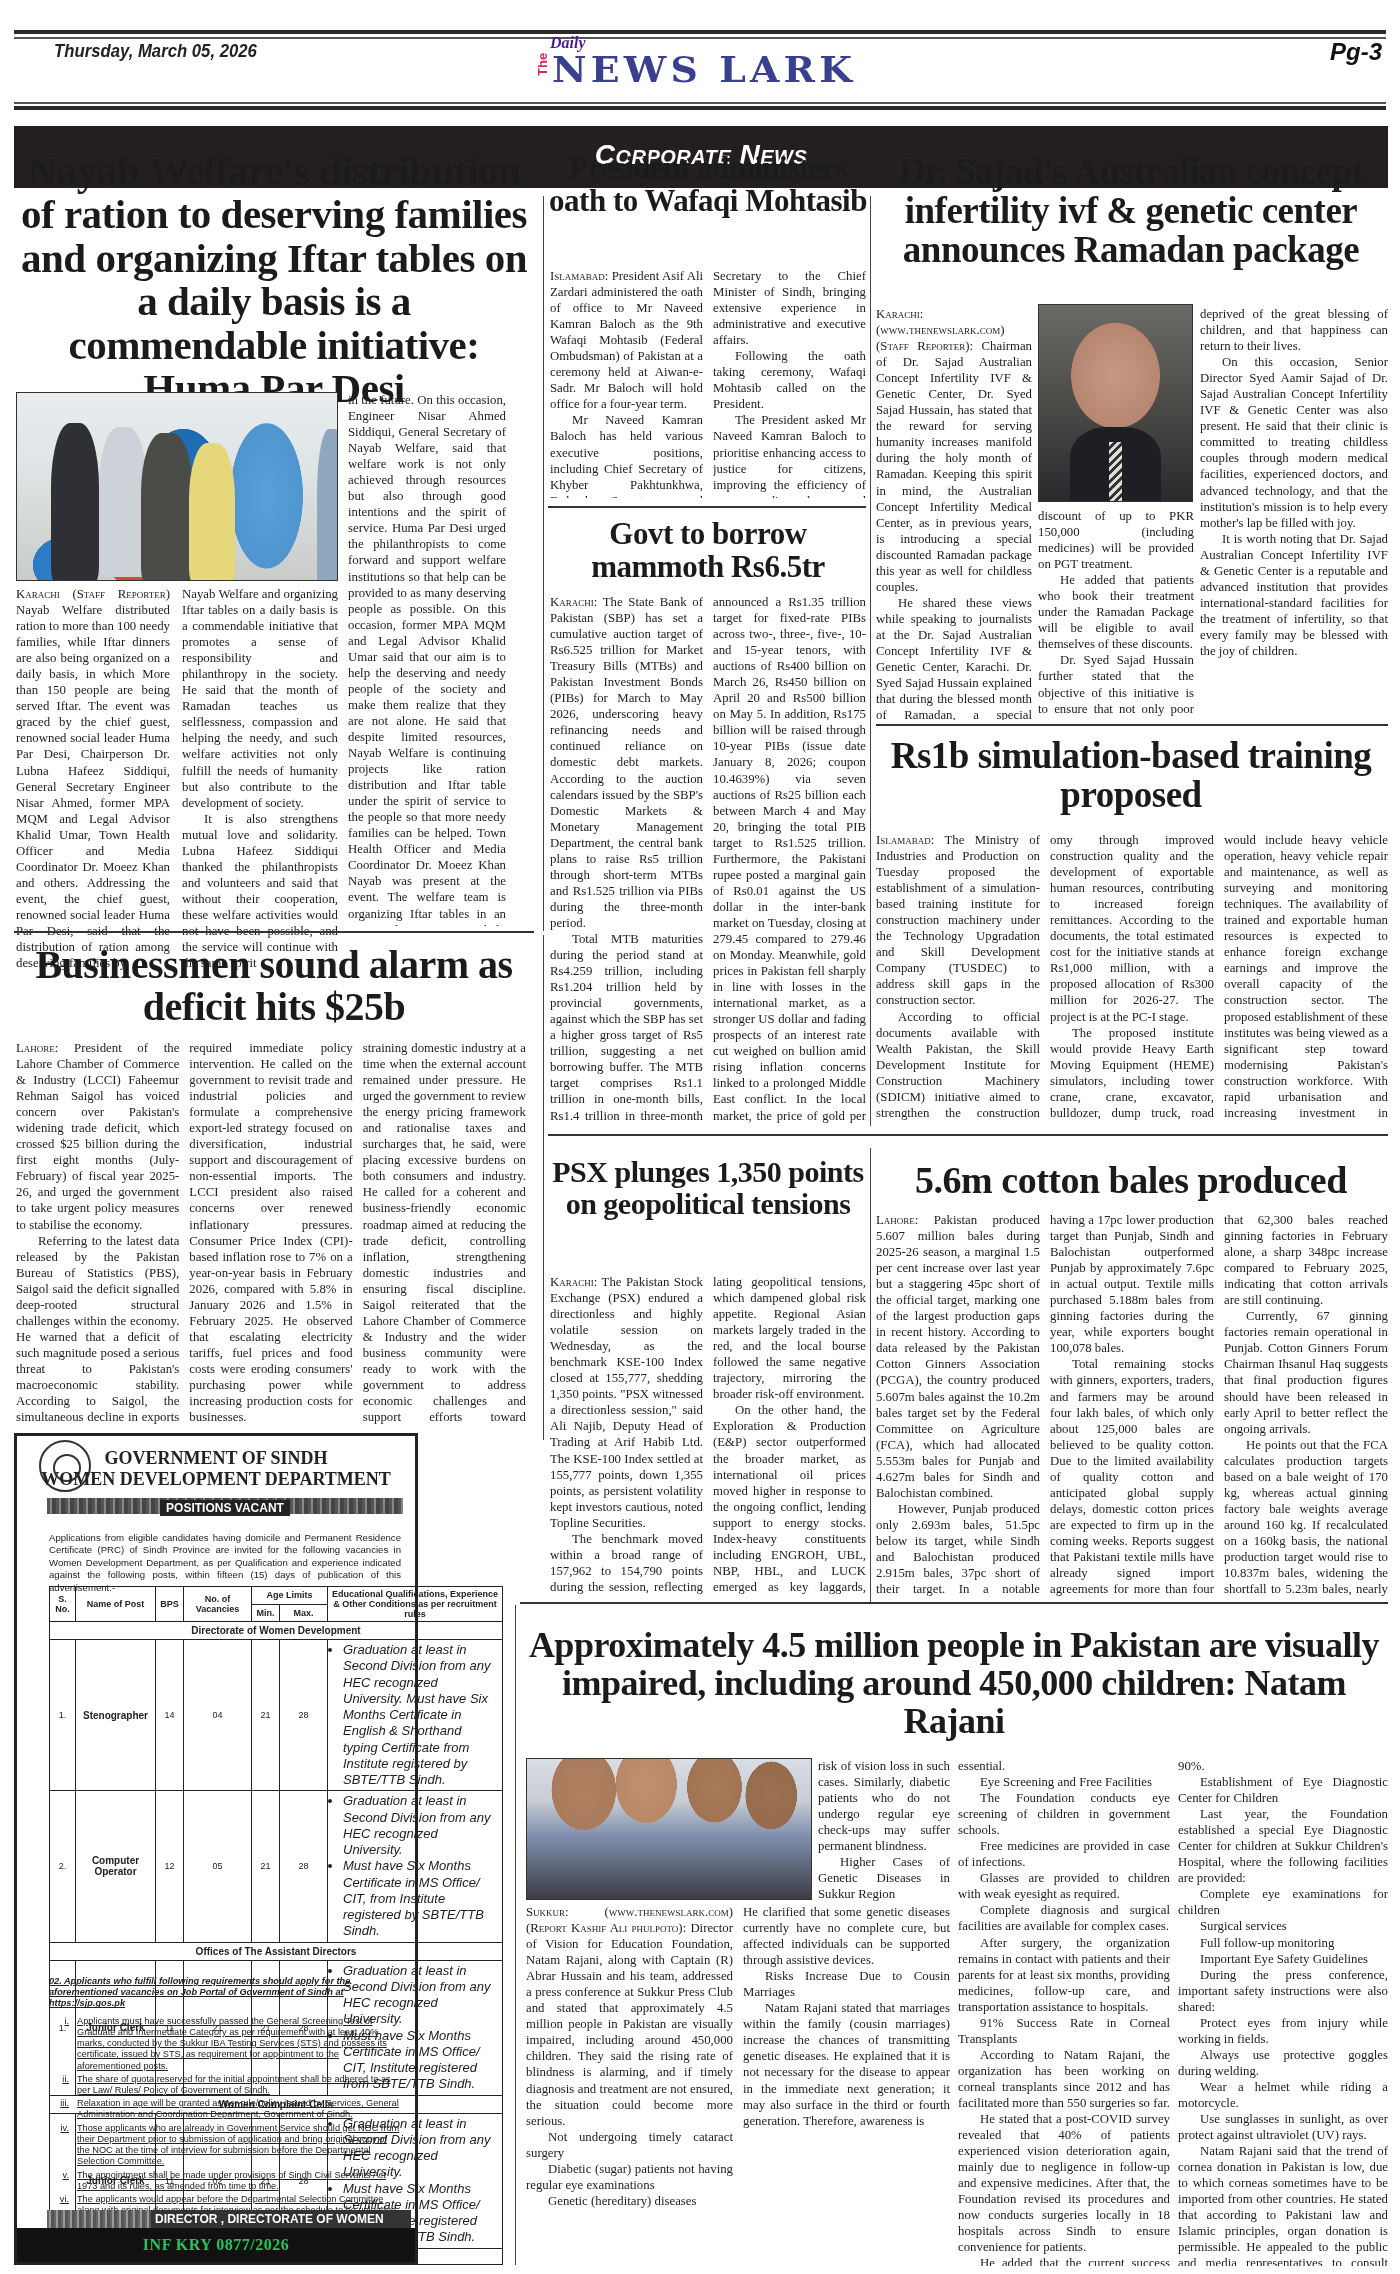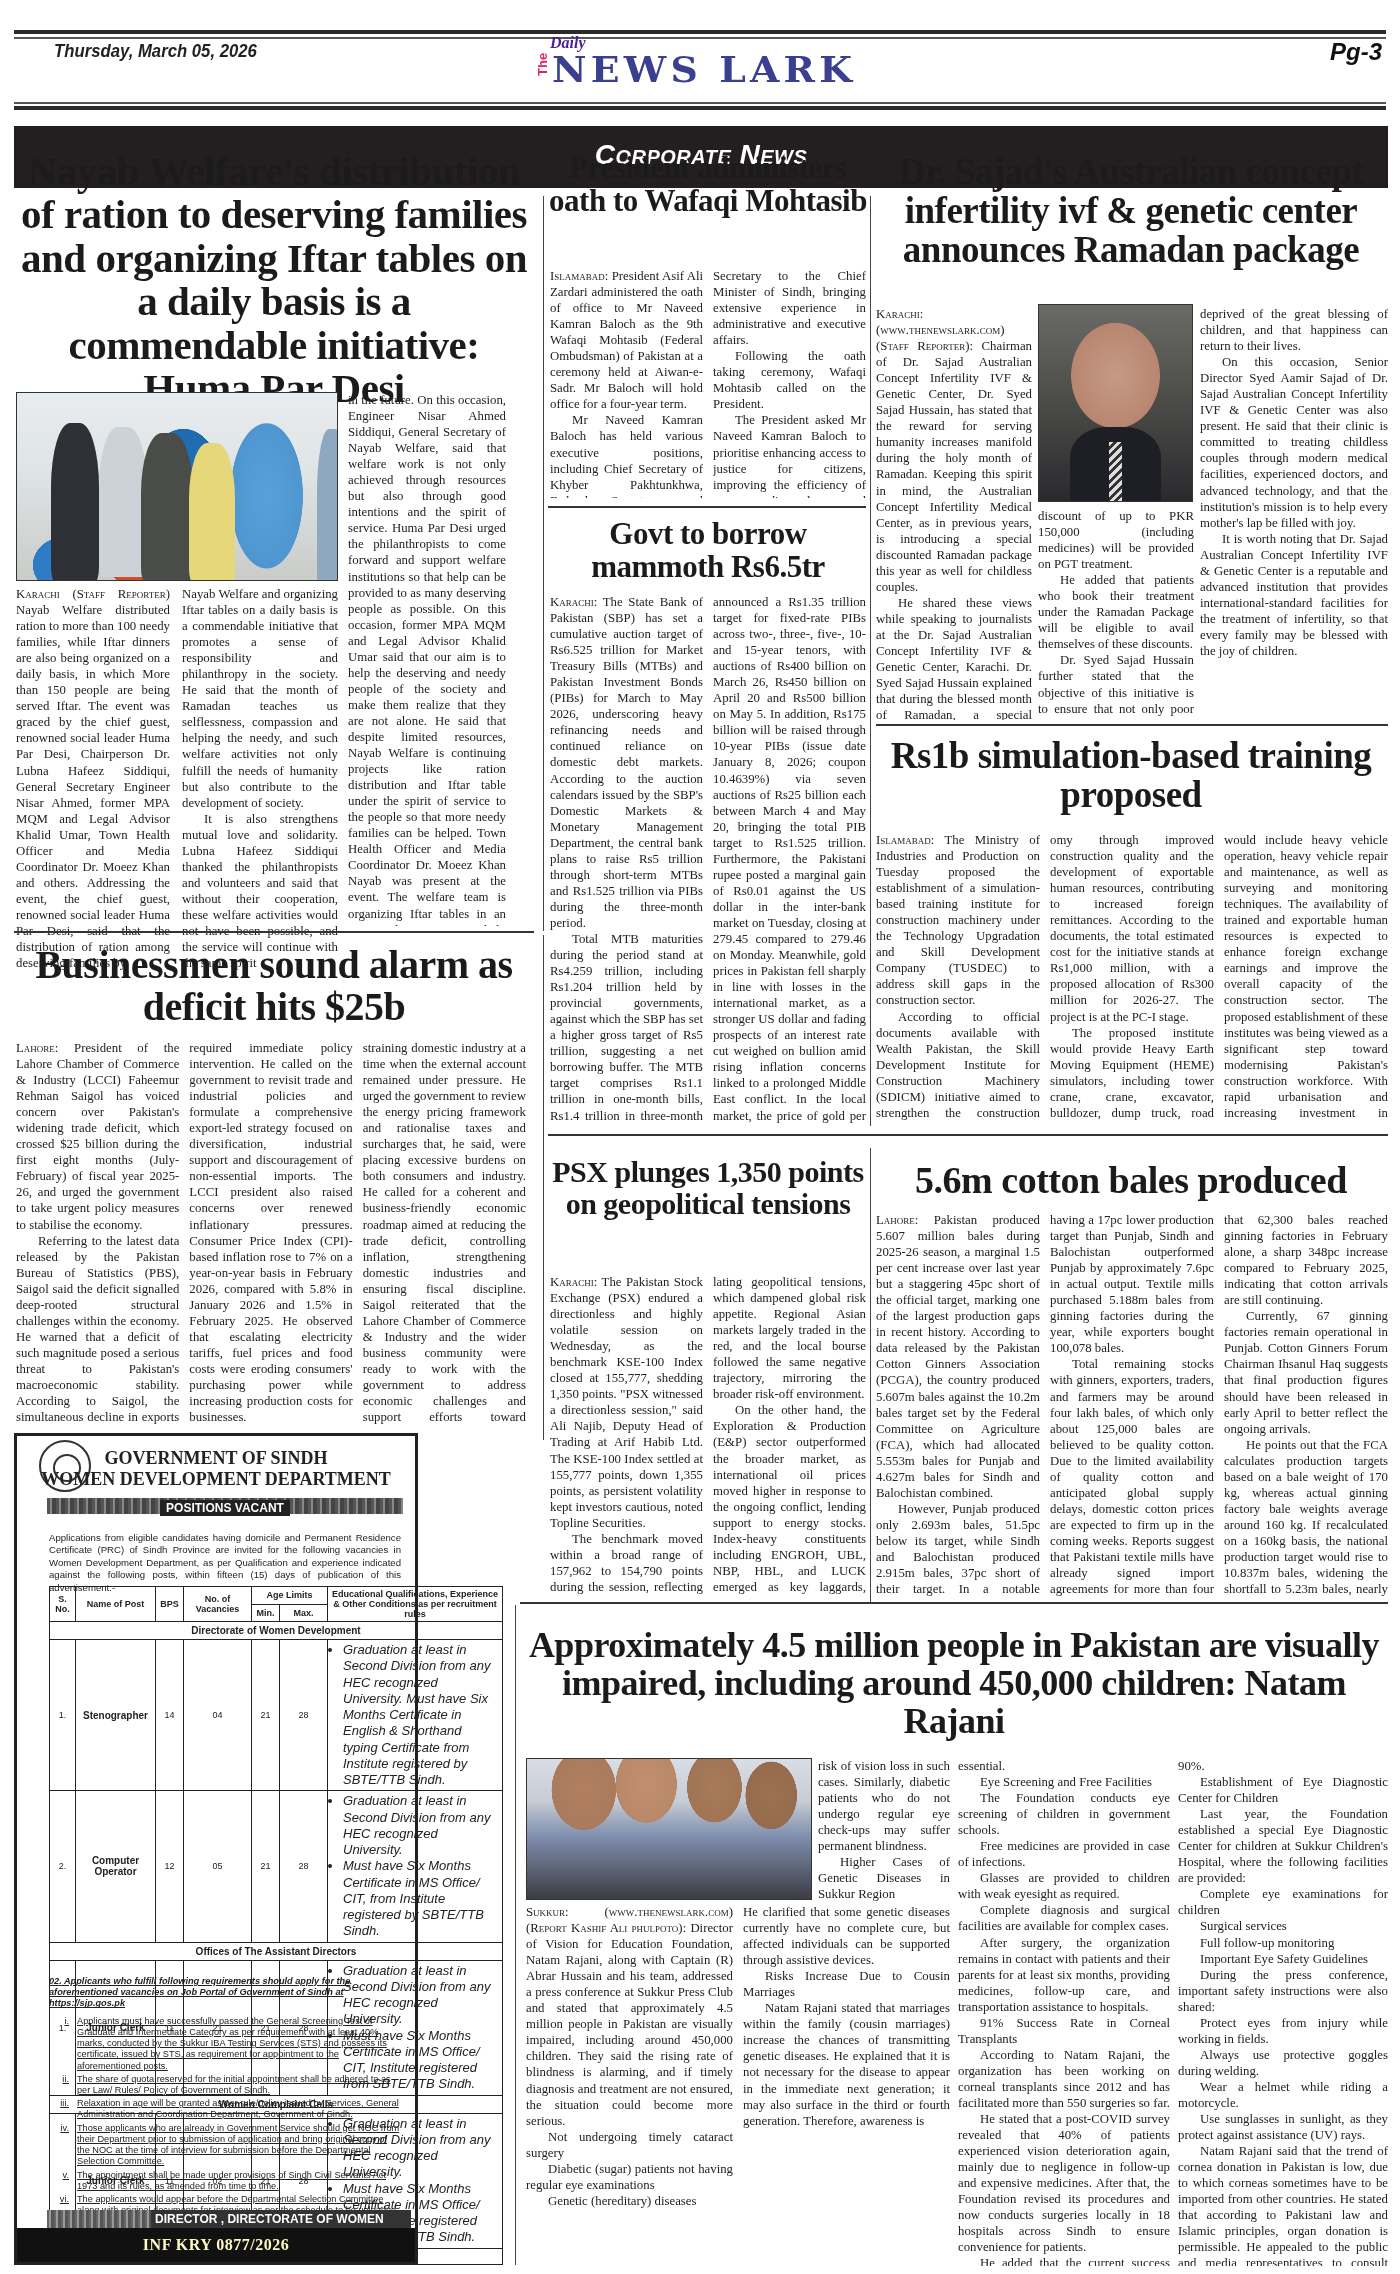--- a/index.html
+++ b/index.html
@@ -66,21 +66,21 @@
   .ad-table td.qual { text-align: left; font-size: 13px; line-height: 1.25; font-style: italic; }
   .ad-table td.qual ul { padding-left: 12px; }
   .ad-table td.sub { font-weight: bold; font-size: 10px; padding: 3px; }
   .ad-notes { position: absolute; left: 32px; right: 14px; top: 540px; font-size: 9.2px; line-height: 1.22; text-decoration: underline; }
   .ad-notes .n02 { font-weight: bold; font-style: italic; margin-bottom: 6px; }
   .ad-notes ol { list-style: none; }
   .ad-notes li { display: flex; margin-bottom: 2px; }
   .ad-notes li .num { width: 28px; flex: none; text-align: right; padding-right: 8px; }
   .ad-sign { position: absolute; left: 30px; right: 4px; top: 774px; height: 18px; background: repeating-linear-gradient(90deg, #666 0 2px, #999 2px 4px, #555 4px 7px); }
   .ad-sign span { position: absolute; left: 104px; background: #333; color: #fff; font-weight: bold; font-size: 12px; line-height: 18px; padding: 0 4px; }
-  .ad-foot { position: absolute; left: 0; right: 0; bottom: 0; height: 34px; background: #111; color: #fef9c3; text-align: center; font-family: "Liberation Serif", serif; font-weight: bold; font-size: 16px; line-height: 34px; letter-spacing: 0.5px; }
+  .ad-foot { position: absolute; left: 0; right: 0; bottom: 0; height: 34px; background: #111; color: #22c55e; text-align: center; font-family: "Liberation Serif", serif; font-weight: bold; font-size: 16px; line-height: 34px; letter-spacing: 0.5px; }
 </style>
 </head>
 <body>
 
 <div class="rule-thick" style="top:30px"></div>
 <div class="rule-thin" style="top:37px"></div>
 <div class="hdr-date">Thursday, March 05, 2026</div>
 <div class="mast">
   <div class="mast-daily">Daily</div>
   <div class="mast-the">The</div>
@@ -283,21 +283,21 @@
     <p>Establishment of Eye Diagnostic Center for Children</p>
     <p>Last year, the Foundation established a special Eye Diagnostic Center for children at Sukkur Children's Hospital, where the following facilities are provided:</p>
     <p>Complete eye examinations for children</p>
     <p>Surgical services</p>
     <p>Full follow-up monitoring</p>
     <p>Important Eye Safety Guidelines</p>
     <p>During the press conference, important safety instructions were also shared:</p>
     <p>Protect eyes from injury while working in fields.</p>
     <p>Always use protective goggles during welding.</p>
     <p>Wear a helmet while riding a motorcycle.</p>
-    <p>Use sunglasses in sunlight, as they protect against assistance (UV) rays.</p>
+    <p>Use sunglasses in sunlight, as over protect against ultraviolet (UV) rays.</p>
     <p>Natam Rajani said that the trend of cornea donation in Pakistan is low, due to which corneas sometimes have to be imported from other countries. He stated that according to Pakistani law and Islamic principles, organ donation is permissible. He appealed to the public and media representatives to consult with their families and promote awareness regarding organ donation.</p>
   </div>
 </div>
 
 <div class="ad">
   <div class="ad-logo"></div>
   <div class="ad-title">
     <div>GOVERNMENT OF SINDH</div>
     <div>WOMEN DEVELOPMENT DEPARTMENT</div>
   </div>

